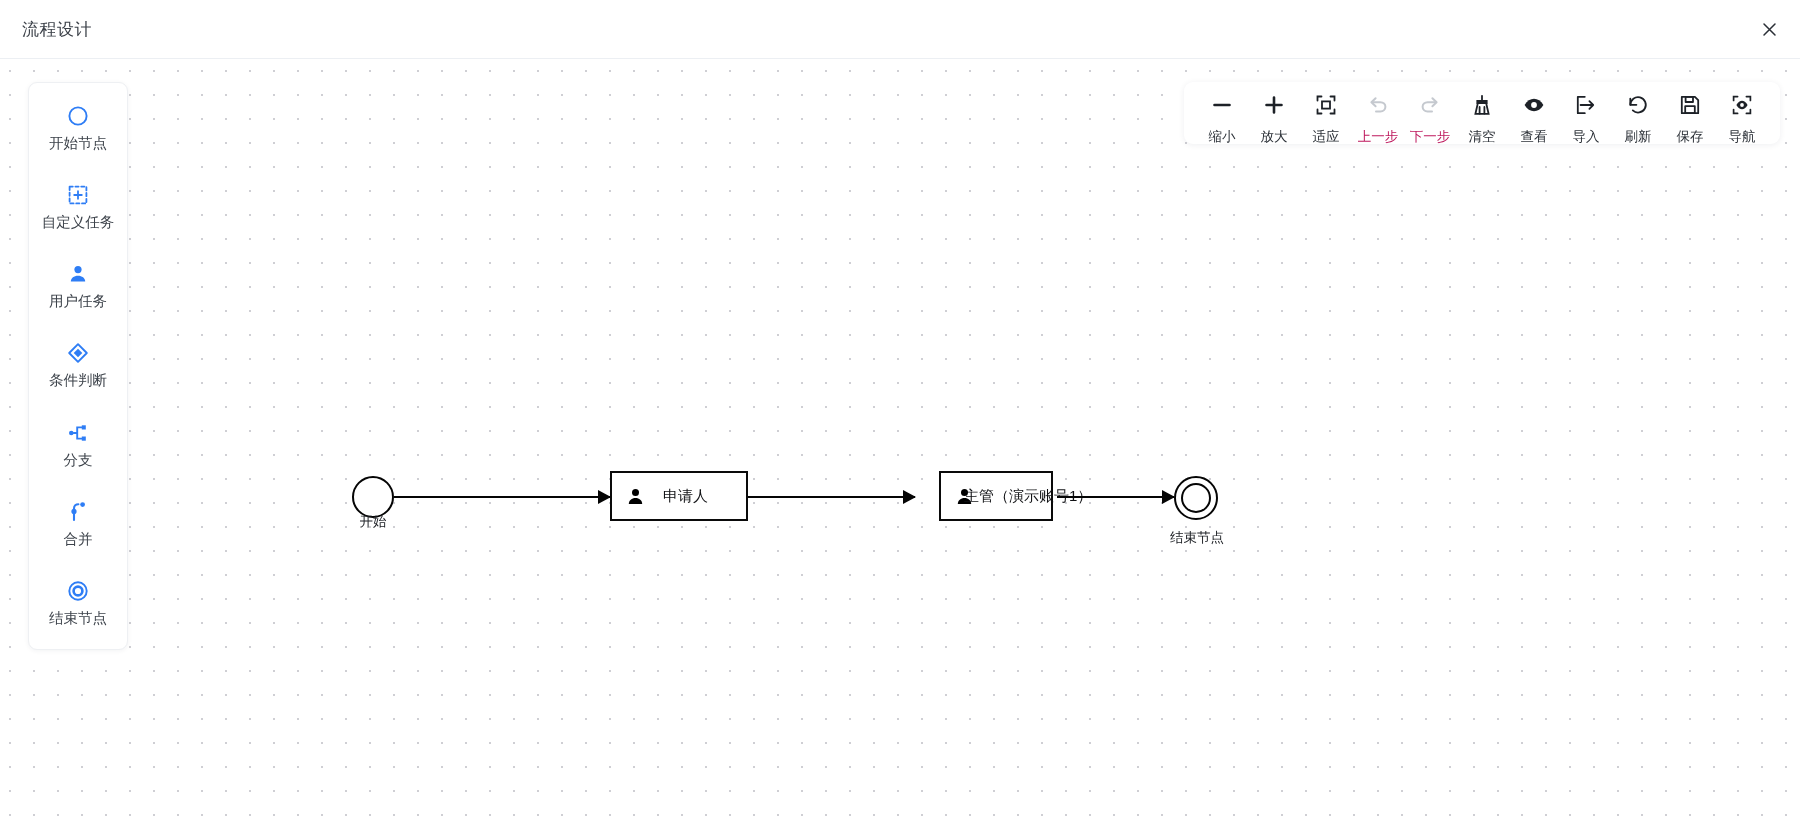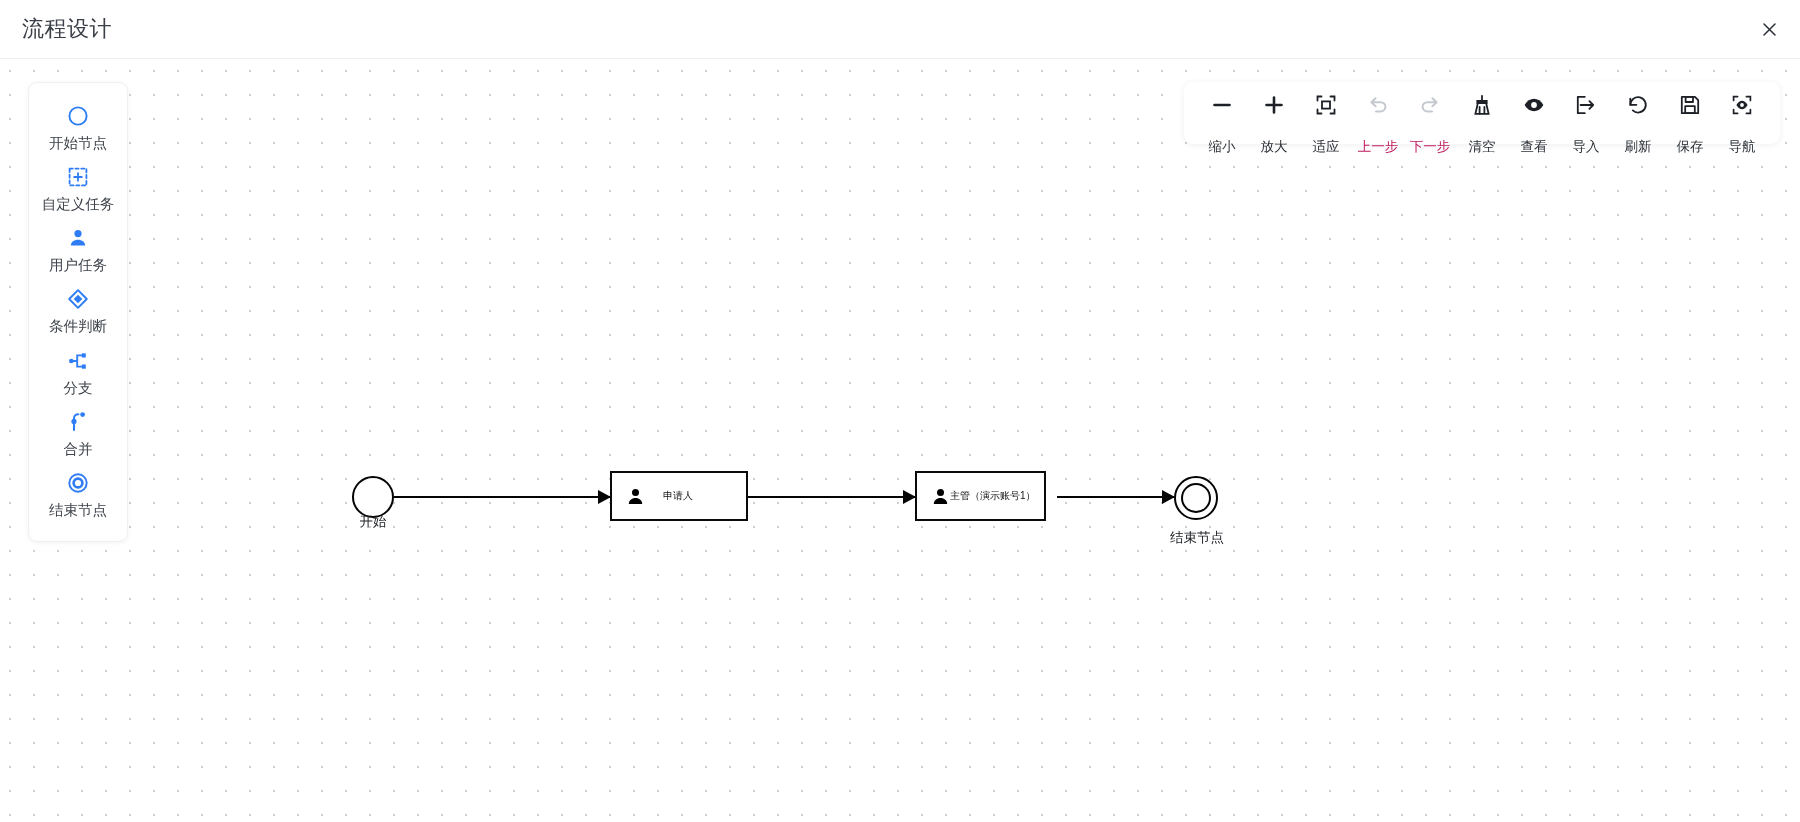--- a/index.html
+++ b/index.html
@@ -13,21 +13,21 @@
   
   .header {
     position: absolute; left: 0; top: 0;
     width: 1800px; height: 59px;
     background: #ffffff;
     border-bottom: 1px solid #eceff3;
     display: flex; align-items: center;
   }
   .header-title {
     margin-left: 22px;
-    font-size: 22px;
+    font-size: 17px;
     color: #3b4048;
     letter-spacing: .5px;
   }
   .close-btn {
     position: absolute; right: 14px; top: 50%;
     transform: translateY(-50%);
     width: 34px; height: 34px;
     display: flex; align-items: center; justify-content: center;
     cursor: pointer;
     color: #2a2f36;
@@ -48,21 +48,21 @@
 
   
   .palette {
     position: absolute; left: 28px; top: 23px;
     width: 100px;
     padding: 14px 0 16px 0;
     background: #ffffff;
     border: 1px solid #eef0f3;
     border-radius: 9px;
     box-shadow: 0 1px 5px rgba(20,30,50,.055);
-    display: flex; flex-direction: column; align-items: center;
+    display: flex; flex-direction: column; align-items: center; gap: 18px;
   }
   .palette-item {
     width: 100%;
     padding: 5px 0 6px 0;
     display: flex; flex-direction: column; align-items: center;
     cursor: grab;
   }
   .palette-icon {
     width: 28px; height: 28px;
     display: flex; align-items: center; justify-content: center;
@@ -96,21 +96,21 @@
   }
   .tool.disabled { color: #c5c9cf; cursor: default; }
   .tool-icon {
     height: 26px;
     display: flex; align-items: center; justify-content: center;
   }
   .tool-icon svg { display: block; }
   .tool-label {
     font-size: 13.5px;
     color: #2b3037;
-    margin-top: 20px;
+    margin-top: 10px;
     white-space: nowrap;
   }
   .tool.disabled .tool-label { color: #be185d; }
 
   
   .flow { position: absolute; left: 0; top: 0; width: 1800px; height: 763px; }
 
   .node-label-under {
     position: absolute;
     font-size: 13.5px;
@@ -147,30 +147,30 @@
 
   .task-node {
     position: absolute;
     height: 50px;
     border: 2.4px solid #0a0a0a;
     background: #ffffff;
     display: flex; align-items: center;
     padding-left: 14px;
   }
   .task-node.t1 { left: 610px; top: 412px; width: 138px; }
-  .task-node.t2 { left: 915px; top: 412px; width: 131px; gap: 10px; }
+  .task-node.t2 { left: 939px; top: 412px; width: 114px; }
   .task-icon {
     width: 19px; height: 19px;
     flex: 0 0 19px;
     display: flex; align-items: center; justify-content: center;
     color: #000000;
   }
   .task-icon svg { display: block; }
   .task-text {
-    font-size: 10px;
+    font-size: 15px;
     color: #101114;
     white-space: nowrap;
   }
   .task-node.t1 .task-text { margin-left: 18px; }
   .task-node.t2 .task-text { margin-left: -10px; }
 
   .conn { position: absolute; height: 2.4px; background: #050505; }
   .conn.c1 { left: 394px; top: 437px; width: 216px; }
   .conn.c2 { left: 748px; top: 437px; width: 167px; }
   .conn.c3 { left: 1057px; top: 437px; width: 117px; }

